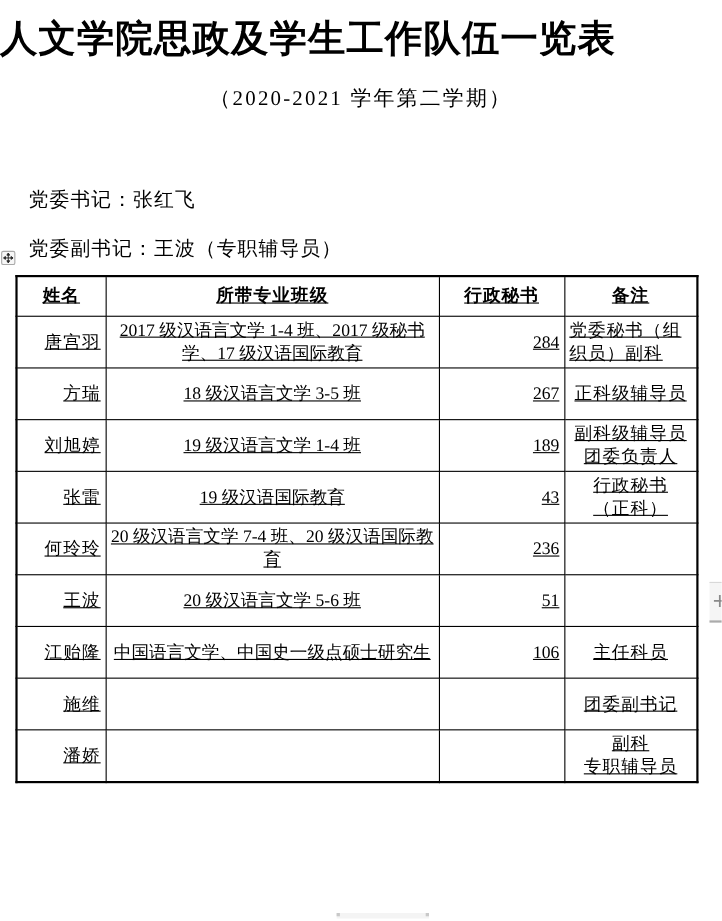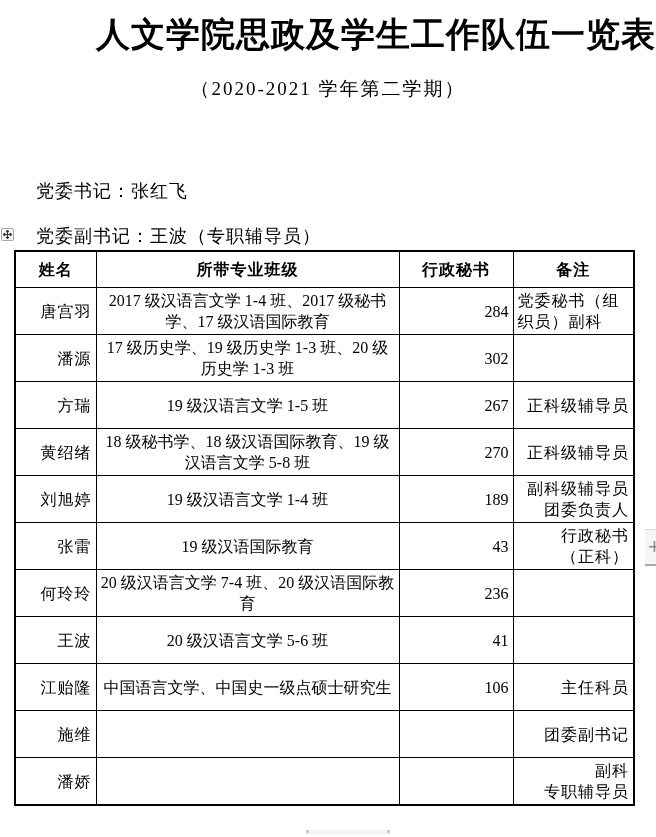--- a/index.html
+++ b/index.html
@@ -13,41 +13,41 @@
     color: #000000;
     font-family: "Liberation Serif", "DejaVu Serif", serif;
     position: relative;
     overflow: hidden;
   }
   .page-title {
     position: absolute;
     top: 12px;
     left: 0;
     width: 656px;
-    text-align: right;
+    text-align: left;
     font-size: 34px;
     font-weight: bold;
     letter-spacing: 1px;
     margin: 0;
   }
   .page-subtitle {
     position: absolute;
     top: 76px;
     left: 0;
     width: 656px;
     text-align: center;
     font-size: 19px;
     letter-spacing: 2px;
   }
   .leader-line {
     position: absolute;
     left: 20px;
     font-size: 18px;
     letter-spacing: 1px;
-    margin: 16px;
+    margin: 6px;
     white-space: nowrap;
   }
   .leader-line.first  { top: 163px; }
   .leader-line.second { top: 208px; }
 
   
   .move-handle {
     position: absolute;
     left: 1px;
     top: 228px;
@@ -73,32 +73,33 @@
     border: 2px solid #000;
   }
   table.staff-table th,
   table.staff-table td {
     border: 1.5px solid #000;
     font-size: 16px;
     line-height: 21px;
     padding: 2px 4px;
     vertical-align: middle;
     overflow: hidden;
+    text-decoration: underline;
   }
   table.staff-table th {
     height: 31px;
     font-weight: bold;
     text-align: center;
     letter-spacing: 1px;
   }
   table.staff-table td { height: 42px; }
   td.cell-name   { text-align: right; letter-spacing: 1px; }
   td.cell-classes{ text-align: center; padding-left: 6px; padding-right: 4px; }
   td.cell-count  { text-align: right; }
-  td.cell-note   { text-align: right; white-space: pre-line; letter-spacing: 1px; padding-left: 5px; padding-right: 5px; }
+  td.cell-note   { text-align: center; white-space: pre-line; letter-spacing: 1px; padding-left: 5px; padding-right: 5px; }
 
   
   .plus-button {
     position: absolute;
     left: 645px;
     top: 529px;
     width: 26px;
     height: 37px;
     background: #f5f5f5;
     border-top: 1px solid #d8d8d8;
@@ -172,35 +173,23 @@
     </tr>
   </thead>
   <tbody id="staff-tbody">
       <tr>
     <td class="cell-name">唐宫羽</td>
     <td class="cell-classes">2017 级汉语言文学 1-4 班、2017 级秘书学、17 级汉语国际教育</td>
     <td class="cell-count">284</td>
     <td class="cell-note" style="text-align: left;">党委秘书（组织员）副科</td>
   </tr>
       <tr>
-    <td class="cell-name">潘源</td>
-    <td class="cell-classes">17 级历史学、19 级历史学 1-3 班、20 级历史学 1-3 班</td>
-    <td class="cell-count">302</td>
-    <td class="cell-note"></td>
-  </tr>
-      <tr>
     <td class="cell-name">方瑞</td>
-    <td class="cell-classes">19 级汉语言文学 1-5 班</td>
+    <td class="cell-classes">18 级汉语言文学 3-5 班</td>
     <td class="cell-count">267</td>
-    <td class="cell-note">正科级辅导员</td>
-  </tr>
-      <tr>
-    <td class="cell-name">黄绍绪</td>
-    <td class="cell-classes">18 级秘书学、18 级汉语国际教育、19 级汉语言文学 5-8 班</td>
-    <td class="cell-count">270</td>
     <td class="cell-note">正科级辅导员</td>
   </tr>
       <tr>
     <td class="cell-name">刘旭婷</td>
     <td class="cell-classes">19 级汉语言文学 1-4 班</td>
     <td class="cell-count">189</td>
     <td class="cell-note">副科级辅导员
 团委负责人</td>
   </tr>
       <tr>
@@ -212,21 +201,21 @@
   </tr>
       <tr>
     <td class="cell-name">何玲玲</td>
     <td class="cell-classes">20 级汉语言文学 7-4 班、20 级汉语国际教育</td>
     <td class="cell-count">236</td>
     <td class="cell-note"></td>
   </tr>
       <tr>
     <td class="cell-name">王波</td>
     <td class="cell-classes">20 级汉语言文学 5-6 班</td>
-    <td class="cell-count">41</td>
+    <td class="cell-count">51</td>
     <td class="cell-note"></td>
   </tr>
       <tr>
     <td class="cell-name">江贻隆</td>
     <td class="cell-classes">中国语言文学、中国史一级点硕士研究生</td>
     <td class="cell-count">106</td>
     <td class="cell-note">主任科员</td>
   </tr>
       <tr>
     <td class="cell-name">施维</td>

